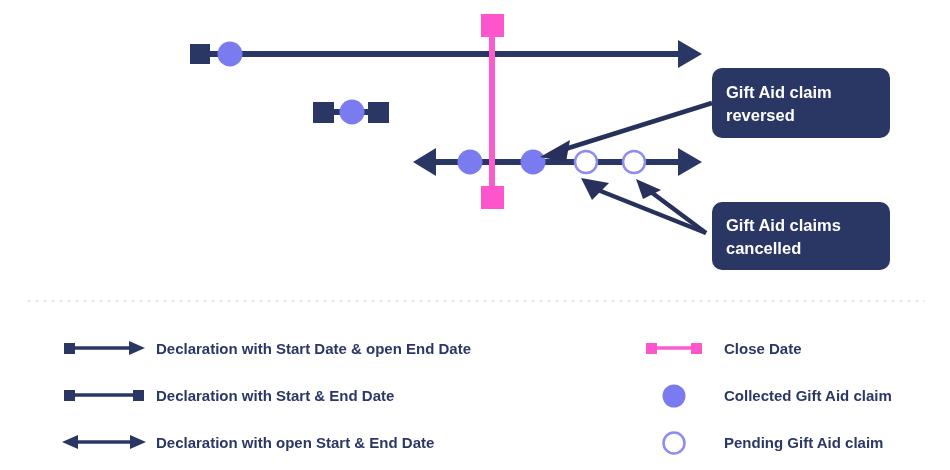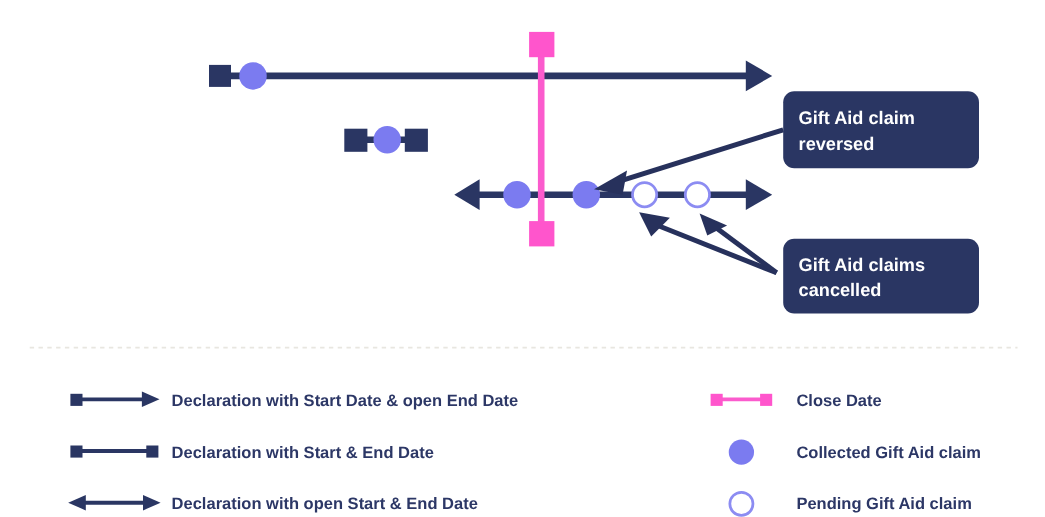--- a/index.html
+++ b/index.html
@@ -13,21 +13,20 @@
     position: relative;
     overflow: hidden;
     font-family: "Liberation Sans", sans-serif;
   }
   #stage {
     position: absolute;
     left: 0;
     top: 0;
     width: 950px;
     height: 453px;
-    margin-top: 15px;
   }
   svg.diagram {
     position: absolute;
     left: 0;
     top: 0;
     width: 950px;
     height: 470px;
   }
   .callout-text {
     font-family: "Liberation Sans", sans-serif;

